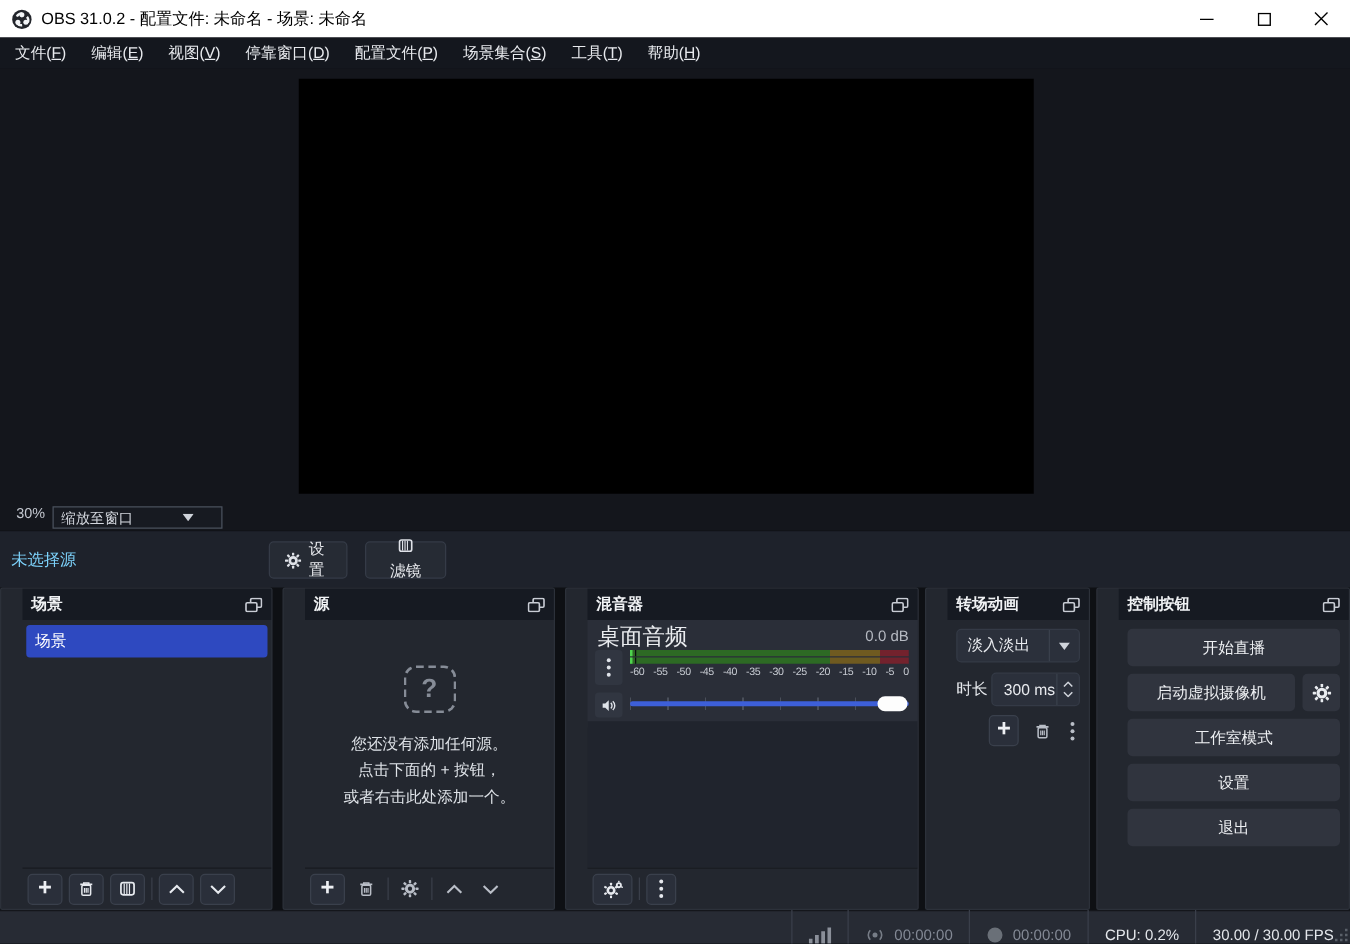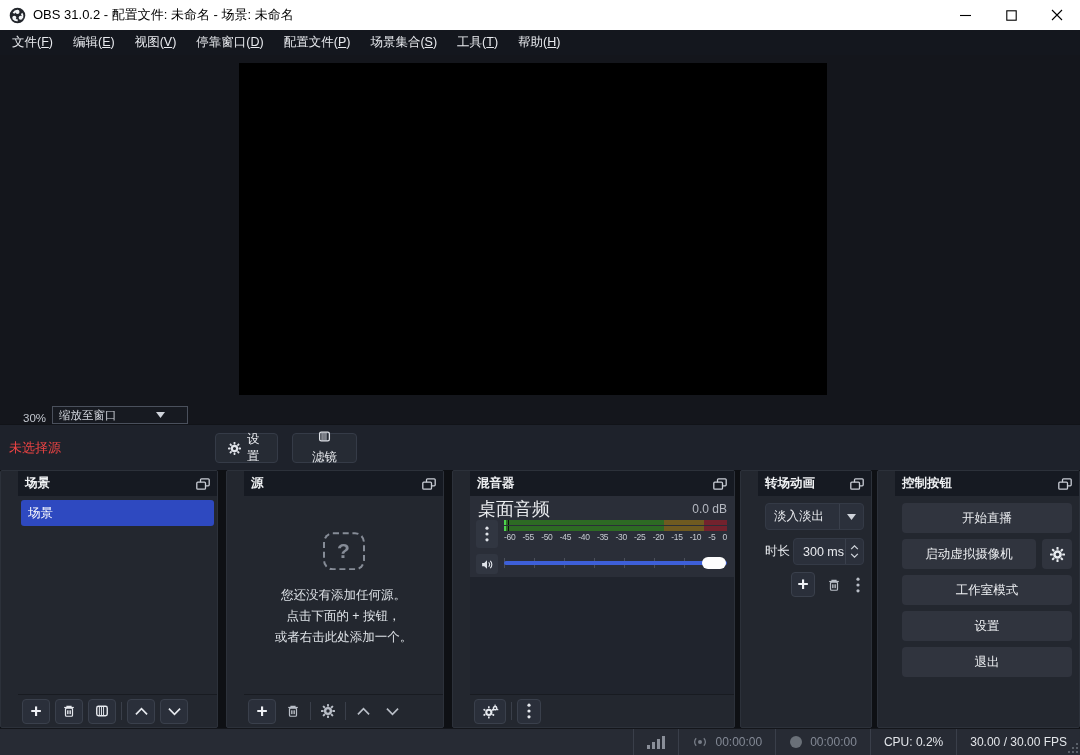--- a/index.html
+++ b/index.html
@@ -17,30 +17,30 @@
 
   
   .menubar { position:absolute; left:0; top:30px; width:1080px; height:25px; background:#14171e;
     display:flex; align-items:center; padding-left:2px; }
   .menu-item { color:#e8eaee; font-size:12.5px; padding:0 10px; line-height:25px; }
   .menu-item u { text-decoration:underline; }
 
   
   .preview { position:absolute; left:0; top:55px; width:1080px; height:369px; background:#14161c; }
   .canvas { position:absolute; left:239px; top:8px; width:588px; height:332px; background:#000; }
-  .zoomrow { position:absolute; left:23px; top:350px; height:19px; display:flex; align-items:flex-end; }
+  .zoomrow { position:absolute; left:13px; top:350px; height:19px; display:flex; align-items:flex-start; }
   .zoomrow .zpct { font-size:11.5px; color:#c3c7cf; margin-right:6px; }
   .zoomdd { width:136px; height:18px; border:1px solid #4a505c; background:#171a21; color:#d2d6dd;
     font-size:11.5px; display:flex; align-items:center; padding:0 6px;gap:12px; }
   .zoomdd .dd-arrow { margin-left:auto; margin-right:16px; color:#cfd3da; display:flex; }
 
   
   .seltoolbar { position:absolute; left:0; top:424px; width:1080px; height:46px; background:#1e222b;
     border-top:1px solid #111318; }
-  .seltoolbar .nosrc { position:absolute; left:9px; top:0; line-height:46px; font-size:13px; color:#ef4444; }
+  .seltoolbar .nosrc { position:absolute; left:9px; top:0; line-height:46px; font-size:13px; color:#7dd3fc; }
   .tbtn { position:absolute; top:8px; height:30px; background:#262b34; border:1px solid #353b47;
     border-radius:4px; display:flex; align-items:center; justify-content:center; gap:6px;
     color:#e8eaee; font-size:12.5px; padding:0 12px; }
   .tbtn .ticon { display:flex; color:#dfe2e8; }
   #btn-settings { left:215px; width:63px; }
   #btn-filters { left:292px; width:65px;flex-direction:column; }
 
   
   .docks { position:absolute; left:0; top:470px; width:1080px; height:258px; }
   .panel { position:absolute; top:0; height:258px; background:#23272f; border:1px solid #2c313a;
@@ -122,21 +122,21 @@
   .ctrl-body { padding:7px; display:flex; flex-direction:column; gap:6px; }
   .cbtn { height:30px; background:#30343e; border-radius:4px; color:#eef0f3; font-size:12.5px;
     display:flex; align-items:center; justify-content:center; }
   .vc-row { display:flex; gap:6px; }
   .vc-row .cbtn { flex:1; }
   .vc-gear { width:30px; height:30px; flex:none; background:#30343e; border-radius:4px;
     display:flex; align-items:center; justify-content:center; color:#e9ecf0; }
 
   
   .statusbar { position:absolute; left:0; top:728px; width:1080px; height:27px; background:#272b34;
-    border-top:1px solid #14161b; display:flex; align-items:center; justify-content:flex-end; }
+    border-top:1px solid #14161b; display:flex; align-items:flex-end; justify-content:flex-end; }
   .sb-sep { width:1px; height:27px; background:#3a3f4a; flex:none; }
   .sb-item { display:flex; align-items:center; gap:7px; padding:0 13px; font-size:12px; }
   .sb-dim { color:#838995; }
   .sb-bright { color:#e3e6ea; }
   .grip { position:absolute; right:1px; bottom:1px; color:#5a6069; }
 </style>
 </head>
 <body>
 
 <div class="app">

